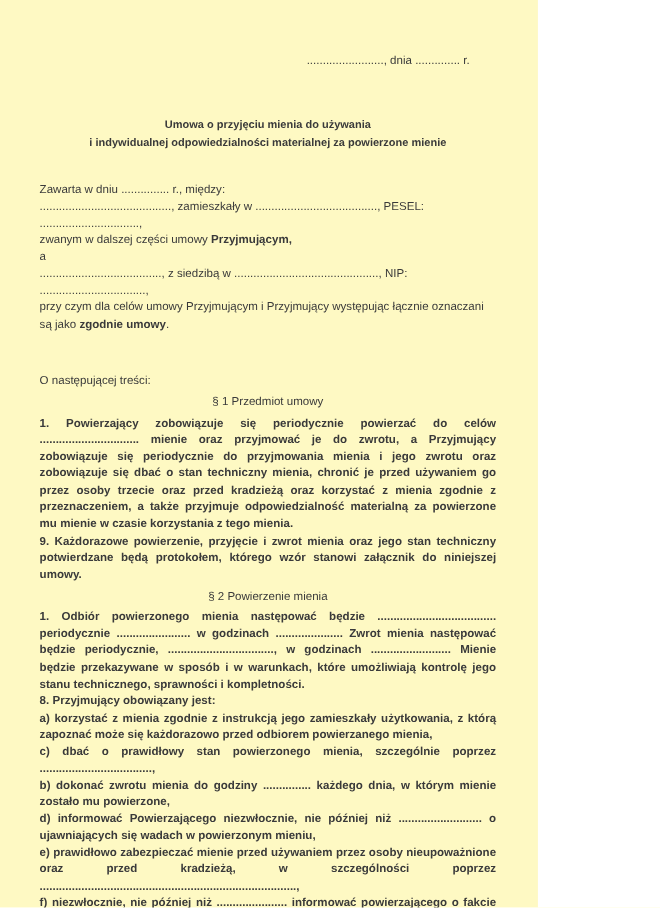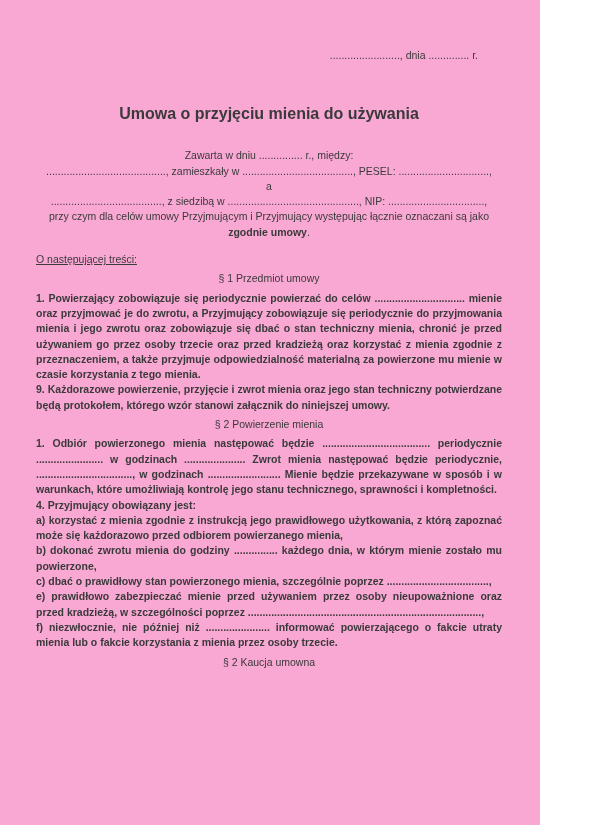--- a/index.html
+++ b/index.html
@@ -10,92 +10,94 @@
   body {
     width: 600px;
     height: 825px;
     font-family: "Liberation Sans", sans-serif;
     color: #3a3a3a;
     font-size: 10.5px;
     overflow: hidden;
   }
   .page {
     box-sizing: border-box;
-    width: 540px;
+    width: 489px;
     height: 825px;
     padding: 48px 38px 0 36px;
-    background: #f9a8d4;
+    background: #fef9c3;
   }
   .date-line {
     text-align: right;
     padding-right: 24px;
     line-height: 15.3px;
     margin-bottom: 42px;
     white-space: nowrap;
   }
   .title {
     text-align: center;
     font-weight: bold;
-    font-size: 16px;
+    font-size: 10px;
     line-height: 17px;
     margin-bottom: 26px;
   }
   .line {
     line-height: 15.3px;
-    text-align: center;
+    text-align: left;
   }
   .para {
     line-height: 15.3px;
     text-align: justify;
     font-weight: bold;
   }
   .preamble {
     line-height: 15.3px;
-    margin-top: 12px;
-    text-decoration: underline;
+    margin-top: 36px;
   }
   .heading {
     text-align: center;
     line-height: 15.3px;
     margin: 4px 0;
   }
   .para-block {
     margin: 0;
   }
   strong { font-weight: bold; }
 </style>
 </head>
 <body>
 
 <div class="page">
 
   <div class="date-line">........................, dnia .............. r.</div>
 
   <div class="title">
     <div>Umowa o przyjęciu mienia do używania</div>
+    <div>i indywidualnej odpowiedzialności materialnej za powierzone mienie</div>
   </div>
 
   <div class="para-block">
     <div class="line">Zawarta w dniu ............... r., między:</div>
     <div class="line">........................................., zamieszkały w ......................................, PESEL: ...............................,</div>
+    <div class="line"><span>zwanym w dalszej części umowy </span><strong>Przyjmującym,</strong></div>
     <div class="line">a</div>
     <div class="line">......................................, z siedzibą w ............................................., NIP: .................................,</div>
     <div class="line"><span>przy czym dla celów umowy Przyjmującym i Przyjmujący występując łącznie oznaczani są jako </span><strong>zgodnie umowy</strong><span>.</span></div>
   </div>
 
   <div class="preamble">O następującej treści:</div>
 
   <div class="heading">§ 1 Przedmiot umowy</div>
   <div class="para">1. Powierzający zobowiązuje się periodycznie powierzać do celów ............................... mienie oraz przyjmować je do zwrotu, a Przyjmujący zobowiązuje się periodycznie do przyjmowania mienia i jego zwrotu oraz zobowiązuje się dbać o stan techniczny mienia, chronić je przed używaniem go przez osoby trzecie oraz przed kradzieżą oraz korzystać z mienia zgodnie z przeznaczeniem, a także przyjmuje odpowiedzialność materialną za powierzone mu mienie w czasie korzystania z tego mienia.</div>
   <div class="para">9. Każdorazowe powierzenie, przyjęcie i zwrot mienia oraz jego stan techniczny potwierdzane będą protokołem, którego wzór stanowi załącznik do niniejszej umowy.</div>
 
   <div class="heading">§ 2 Powierzenie mienia</div>
   <div class="para">1. Odbiór powierzonego mienia następować będzie ..................................... periodycznie ....................... w godzinach ..................... Zwrot mienia następować będzie periodycznie, ................................., w godzinach ......................... Mienie będzie przekazywane w sposób i w warunkach, które umożliwiają  kontrolę jego stanu technicznego, sprawności i kompletności.</div>
-  <div class="para">4. Przyjmujący obowiązany jest:</div>
-  <div class="para">a) korzystać z mienia zgodnie z instrukcją jego prawidłowego użytkowania, z którą zapoznać może się każdorazowo przed odbiorem powierzanego mienia,</div>
+  <div class="para">8. Przyjmujący obowiązany jest:</div>
+  <div class="para">a) korzystać z mienia zgodnie z instrukcją jego zamieszkały użytkowania, z którą zapoznać może się każdorazowo przed odbiorem powierzanego mienia,</div>
+  <div class="para">c) dbać o prawidłowy stan powierzonego mienia, szczególnie poprzez ...................................,</div>
   <div class="para">b) dokonać zwrotu mienia do godziny ............... każdego dnia, w którym mienie zostało mu powierzone,</div>
-  <div class="para">c) dbać o prawidłowy stan powierzonego mienia, szczególnie poprzez ...................................,</div>
+  <div class="para">d) informować Powierzającego niezwłocznie, nie później niż .......................... o ujawniających się wadach w powierzonym mieniu,</div>
   <div class="para">e) prawidłowo zabezpieczać mienie przed używaniem przez osoby nieupoważnione oraz przed kradzieżą, w szczególności poprzez ................................................................................,</div>
   <div class="para">f) niezwłocznie, nie później niż ...................... informować powierzającego o fakcie utraty mienia lub o fakcie korzystania z mienia przez osoby trzecie.</div>
 
   <div class="heading">§ 2 Kaucja umowna</div>
 
 </div>
 
 </body></html>

